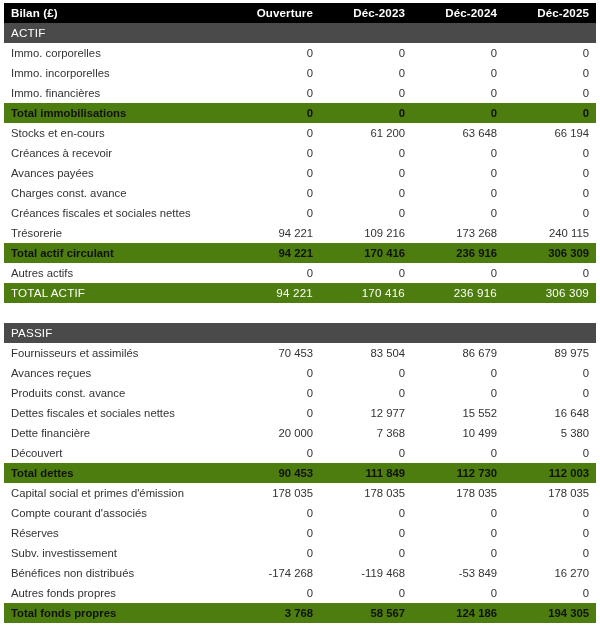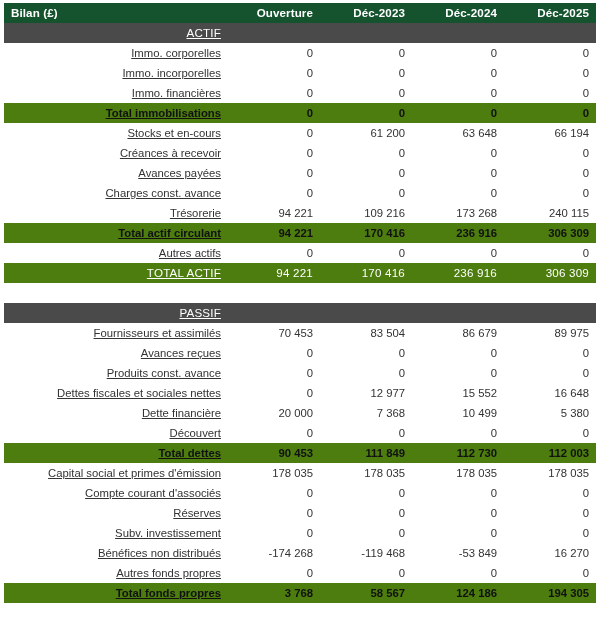--- a/index.html
+++ b/index.html
@@ -26,32 +26,32 @@
   #balance-sheet th,
   #balance-sheet td {
     padding: 0 7px;
     height: 20px;
     line-height: 20px;
     white-space: nowrap;
     overflow: hidden;
   }
   
   thead tr.head-row th {
-    background: #14532d;
+    background: #000000;
     color: #ffffff;
     font-weight: bold;
     font-size: 11.6px;
     height: 22px;
     line-height: 22px;
     letter-spacing: .1px;
   }
   thead tr.head-row th.label-cell { text-align: left; }
   thead tr.head-row th.val-cell { text-align: right; }
   
-  td.label-cell { text-align: right; text-decoration: underline; }
+  td.label-cell { text-align: left; }
   td.val-cell   { text-align: right; }
   
   tr.r-section td {
     background: #4a4a4a;
     color: #ffffff;
     font-weight: normal;
     font-size: 11.6px;
     letter-spacing: .2px;
   }
   tr.r-normal td {
@@ -159,20 +159,27 @@
         <td class="val-cell">0</td>
       </tr>
       <tr class="r-normal">
         <td class="label-cell">Charges const. avance</td>
         <td class="val-cell">0</td>
         <td class="val-cell">0</td>
         <td class="val-cell">0</td>
         <td class="val-cell">0</td>
       </tr>
       <tr class="r-normal">
+        <td class="label-cell">Créances fiscales et sociales nettes</td>
+        <td class="val-cell">0</td>
+        <td class="val-cell">0</td>
+        <td class="val-cell">0</td>
+        <td class="val-cell">0</td>
+      </tr>
+      <tr class="r-normal">
         <td class="label-cell">Trésorerie</td>
         <td class="val-cell">94 221</td>
         <td class="val-cell">109 216</td>
         <td class="val-cell">173 268</td>
         <td class="val-cell">240 115</td>
       </tr>
       <tr class="r-subtotal">
         <td class="label-cell">Total actif circulant</td>
         <td class="val-cell">94 221</td>
         <td class="val-cell">170 416</td>

